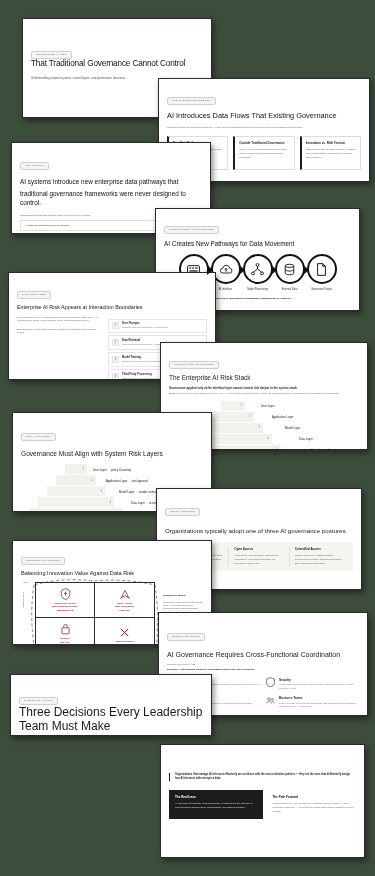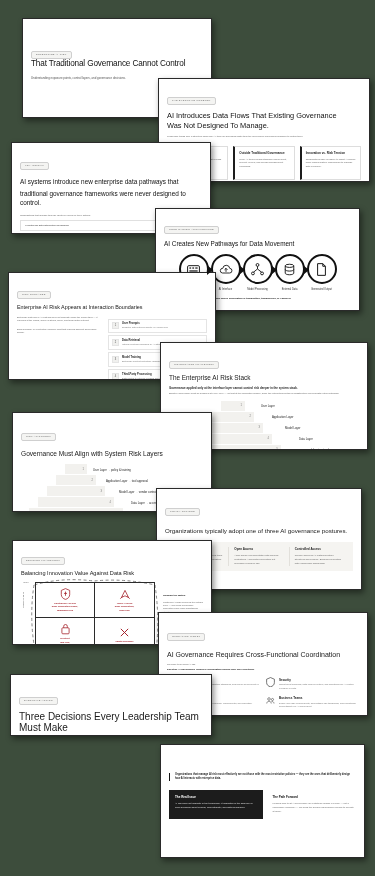--- a/index.html
+++ b/index.html
@@ -135,21 +135,20 @@
       <span class="badge">ENTERPRISE AI RISK</span>
       <div class="h1">That Traditional Governance Cannot Control</div>
       <div class="sub" style="margin-top:6px;">Understanding exposure points, control layers, and governance decisions.</div>
     </div>
   </div>
 
   <div class="slide" style="left:158px; top:78px; width:212px; height:104px;">
     <div class="pad" style="padding-top:8px;">
       <span class="badge">THE EXECUTIVE PROBLEM</span>
       <div class="h1b" style="margin-top:6px;">AI Introduces Data Flows That Existing Governance</div>
-      <div class="h1b">Was Not Designed To Manage.</div>
       <div class="tiny" style="margin-top:5px;">Leadership teams face a structural challenge: AI tools are spreading faster than the governance frameworks designed to control them.</div>
       <div class="cardrow">
         <div class="card">
           <div class="ct">New Data Pathways</div>
           <div class="cb">AI creates data movement routes that bypass established enterprise controls.</div>
         </div>
         <div class="card">
           <div class="ct">Outside Traditional Governance</div>
           <div class="cb">Many AI tools bypass standard procurement, security review, and access management processes.</div>
         </div>
@@ -505,21 +504,21 @@
               </div>
           </div>
         </div>
       </div>
     </div>
   </div>
 
   <div class="slide" style="left:10px; top:674px; width:202px; height:62px;">
     <div class="pad" style="padding-top:12px;">
       <span class="badge">EXECUTIVE ACTION</span>
-      <div style="font-size:10px; margin-top:6px;">Three Decisions Every Leadership Team Must Make</div>
+      <div style="font-size:12px; ">Three Decisions Every Leadership Team Must Make</div>
       
     </div>
   </div>
 
   <div class="slide" style="left:160px; top:744px; width:205px; height:114px;">
     <div class="pad" style="padding-top:20px;">
       <div class="quoteline">
         <div class="tinyb" style="font-size:2.6px; line-height:1.6;">Organizations that manage AI risk most effectively are not those with the most restrictive policies — they are the ones that deliberately design how AI interacts with enterprise data.</div>
       </div>
       <div class="finrow">

